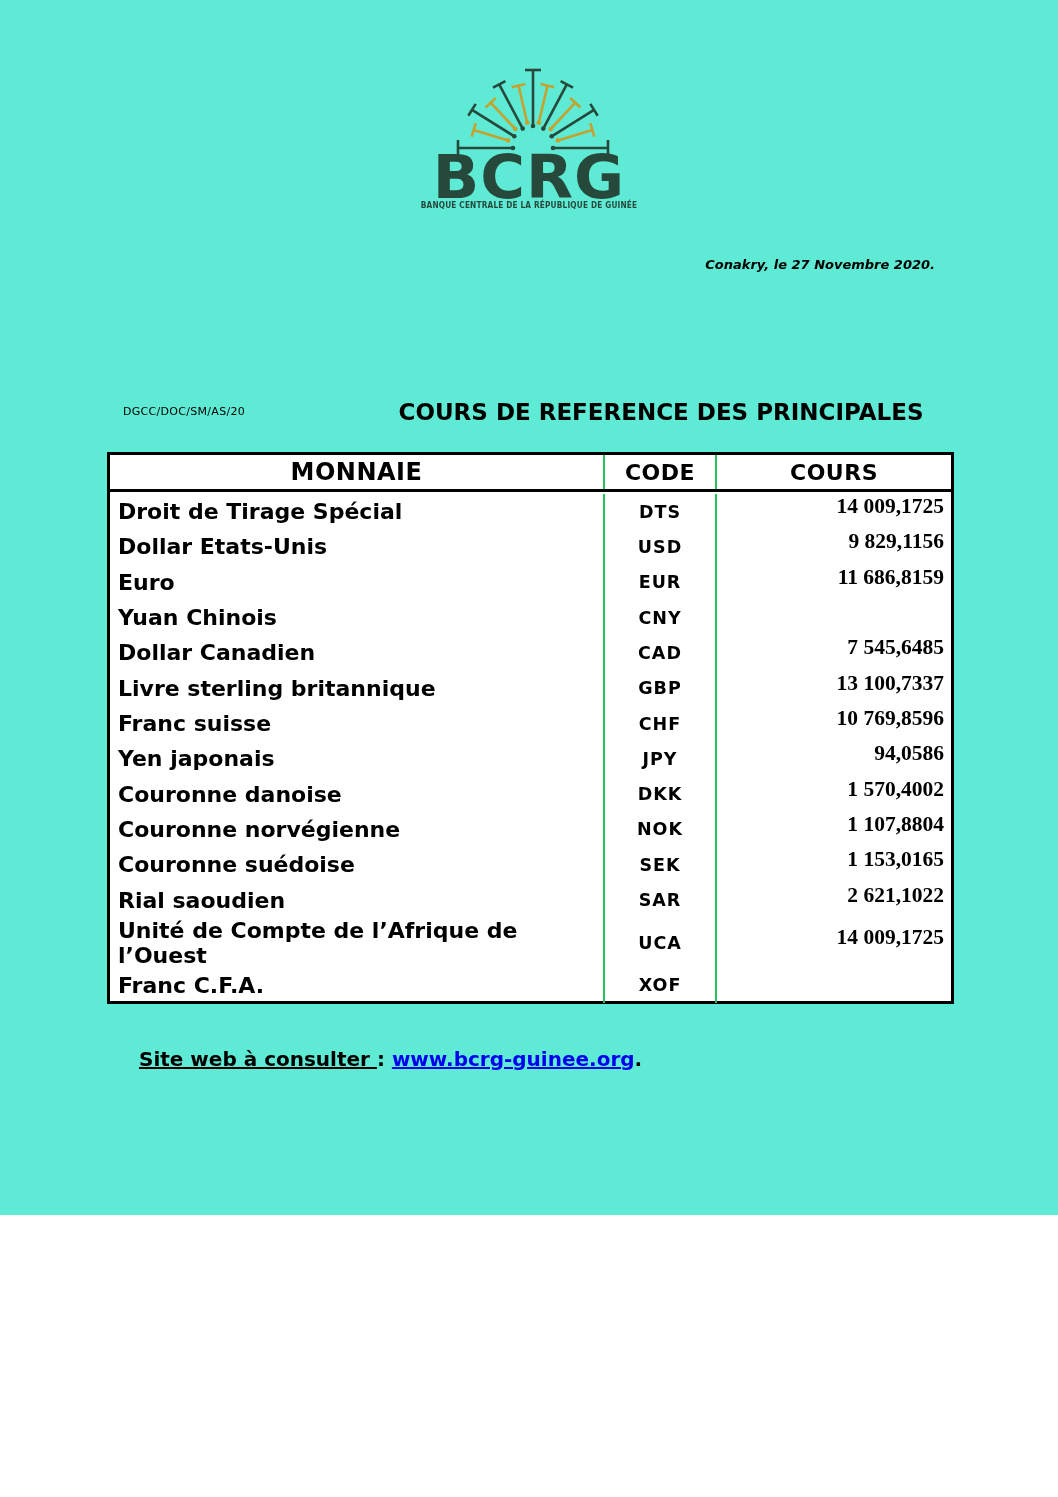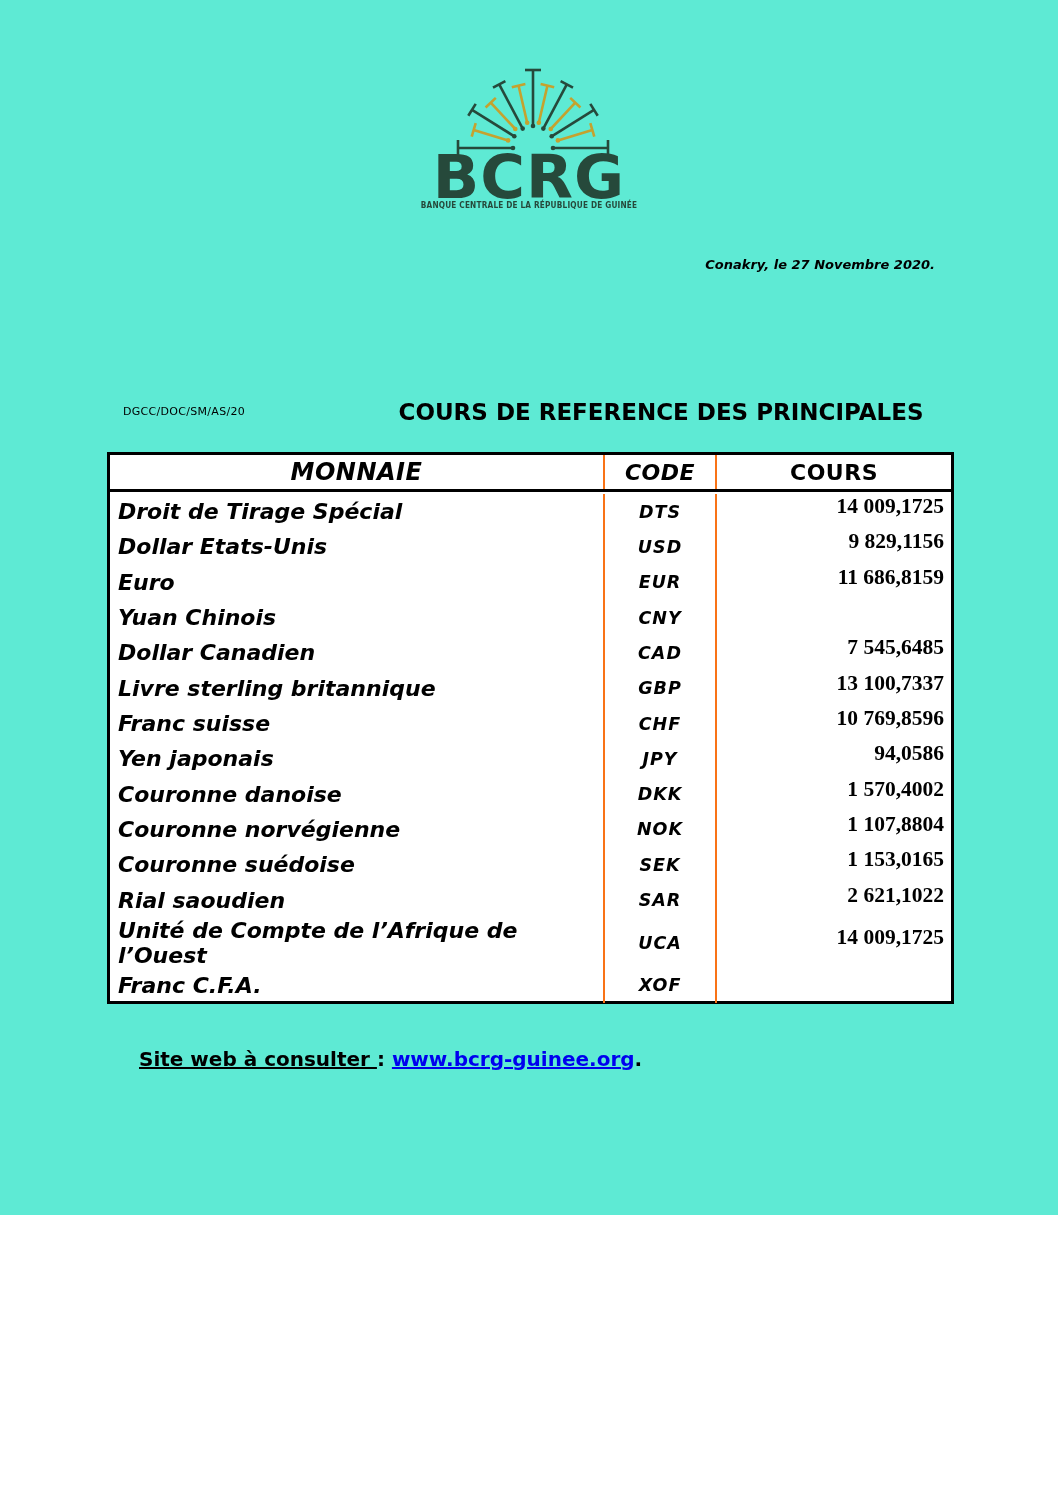--- a/index.html
+++ b/index.html
@@ -32,21 +32,21 @@
          font-size:23px;font-weight:bold;line-height:29.5px;white-space:pre;}
   .refcode{position:absolute;left:123px;top:377px;font-size:11px;font-weight:normal;letter-spacing:0.3px;margin-top:28px;}
 
   
   .rate-table{position:absolute;left:107px;top:452px;width:847px;height:552px;
               border:3px solid #000;display:flex;flex-direction:column;background:#fff;}
   .thead{display:grid;grid-template-columns:495px 112px 1fr;height:37px;border-bottom:3px solid #000;flex:none;}
   .th{display:flex;align-items:center;justify-content:center;font-weight:bold;}
   .th-monnaie{font-size:24px;letter-spacing:0.5px;}
   .th-code,.th-cours{font-size:22px;letter-spacing:0.5px;}
-  .cell-r{border-right:2px solid #f97316;font-style:italic;}
+  .cell-r{border-right:2px solid #22c55e;}
   .tbody{display:flex;flex-direction:column;flex:1;}
   .tr{display:grid;grid-template-columns:495px 112px 1fr;flex:1;}
   .td-monnaie{display:flex;align-items:center;padding-left:8px;
               font-size:22px;font-weight:bold;position:relative;top:2px;}
   .td-code{display:flex;align-items:center;justify-content:center;
            font-size:17.5px;font-weight:bold;letter-spacing:1px;position:relative;top:2px;}
   .td-cours{display:flex;align-items:center;justify-content:flex-end;padding-right:7px;
             font-family:"Liberation Serif", serif;font-size:21.5px;font-weight:bold;
             position:relative;top:-3px;}
 

